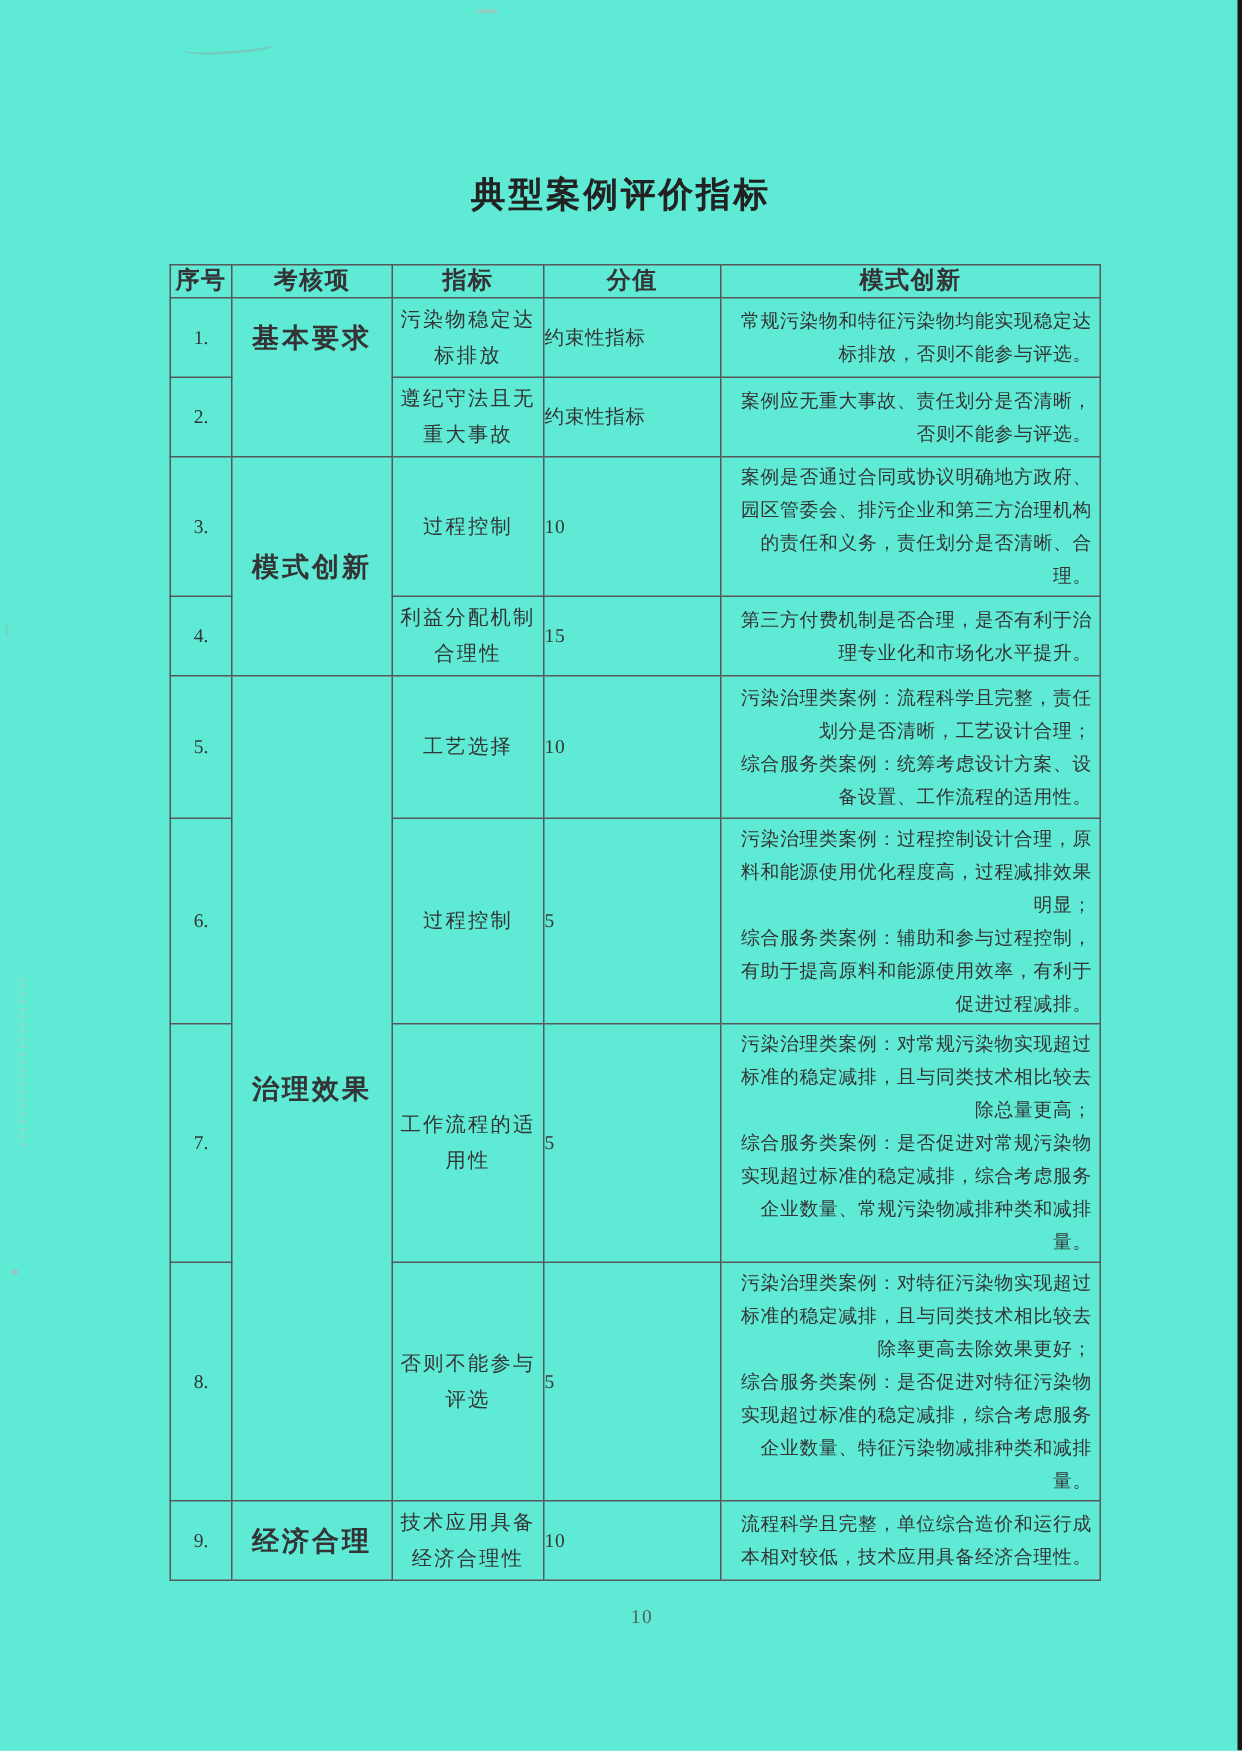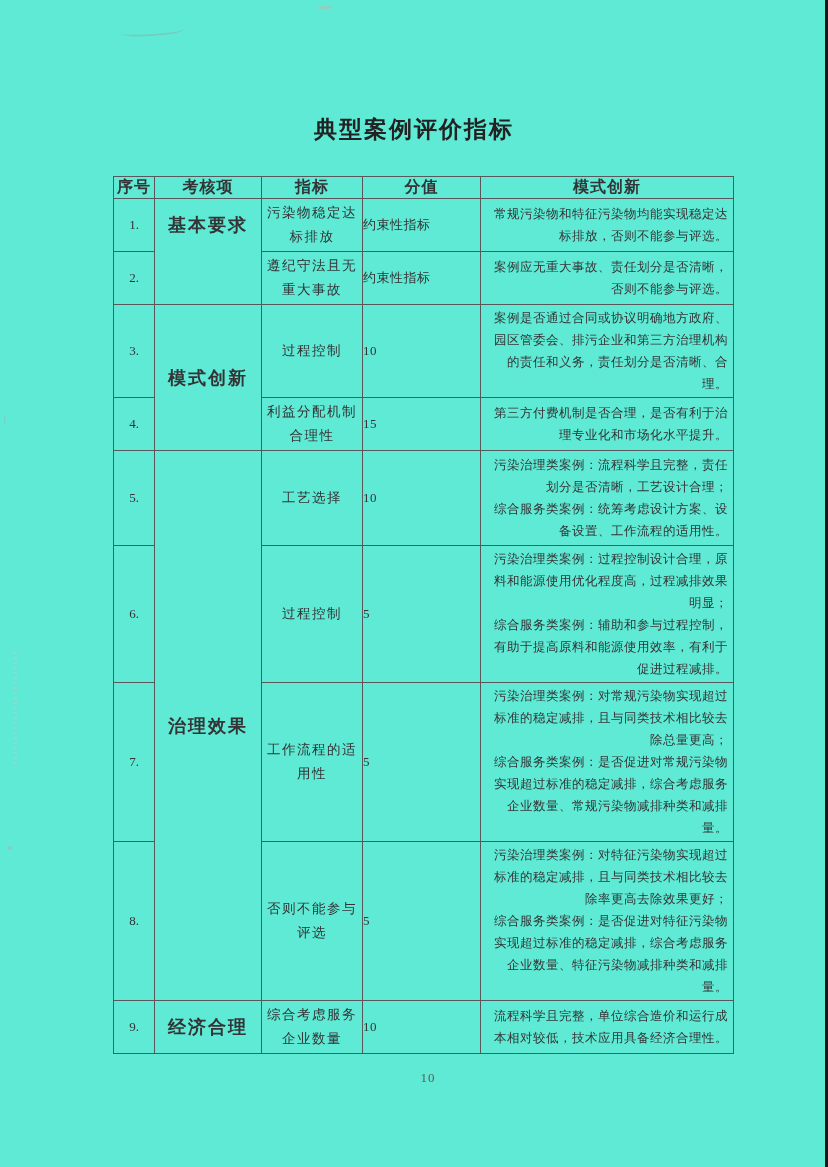--- a/index.html
+++ b/index.html
@@ -181,21 +181,21 @@
     <tr class="r8">
       <td class="seq">8.</td>
       <td class="indicator">否则不能参与评选</td>
       <td class="score">5</td>
       <td class="criteria">污染治理类案例：对特征污染物实现超过标准的稳定减排，且与同类技术相比较去除率更高去除效果更好；
 综合服务类案例：是否促进对特征污染物实现超过标准的稳定减排，综合考虑服务企业数量、特征污染物减排种类和减排量。</td>
     </tr>
     <tr class="r9">
       <td class="seq">9.</td>
       <td class="group">经济合理</td>
-      <td class="indicator">综合考虑服务企业数量</td>
+      <td class="indicator">技术应用具备经济合理性</td>
       <td class="score">10</td>
       <td class="criteria">流程科学且完整，单位综合造价和运行成本相对较低，技术应用具备经济合理性。</td>
     </tr>
   </tbody>
     </table>
 
   <div class="page-number">10</div>
 
 </div>
 

